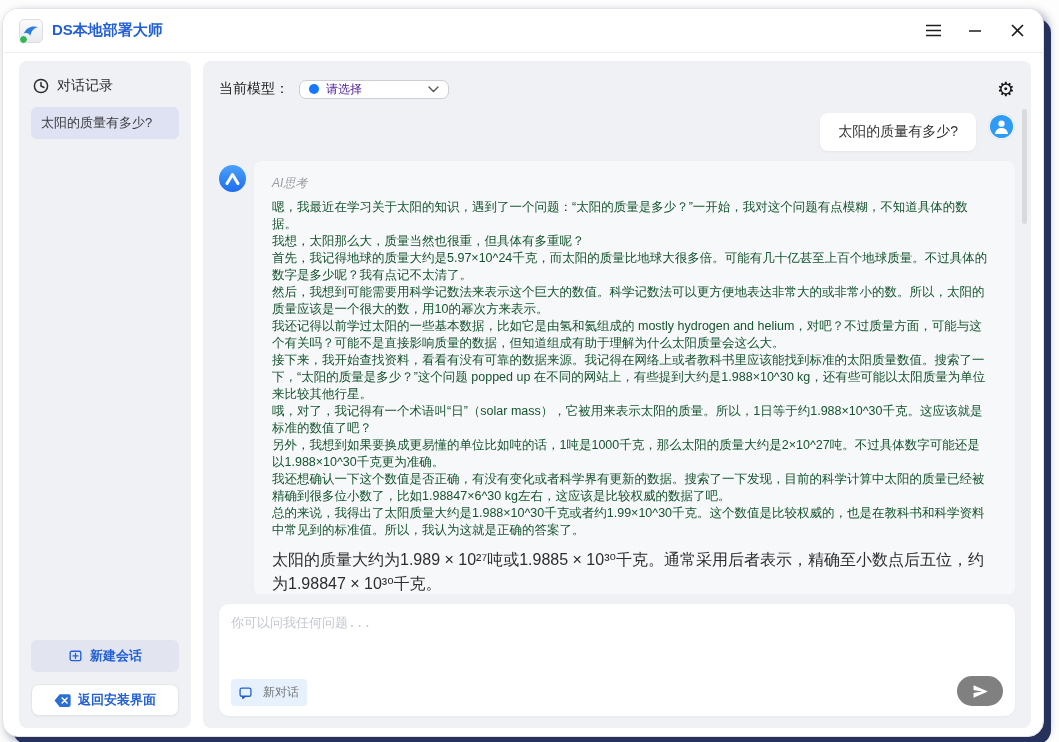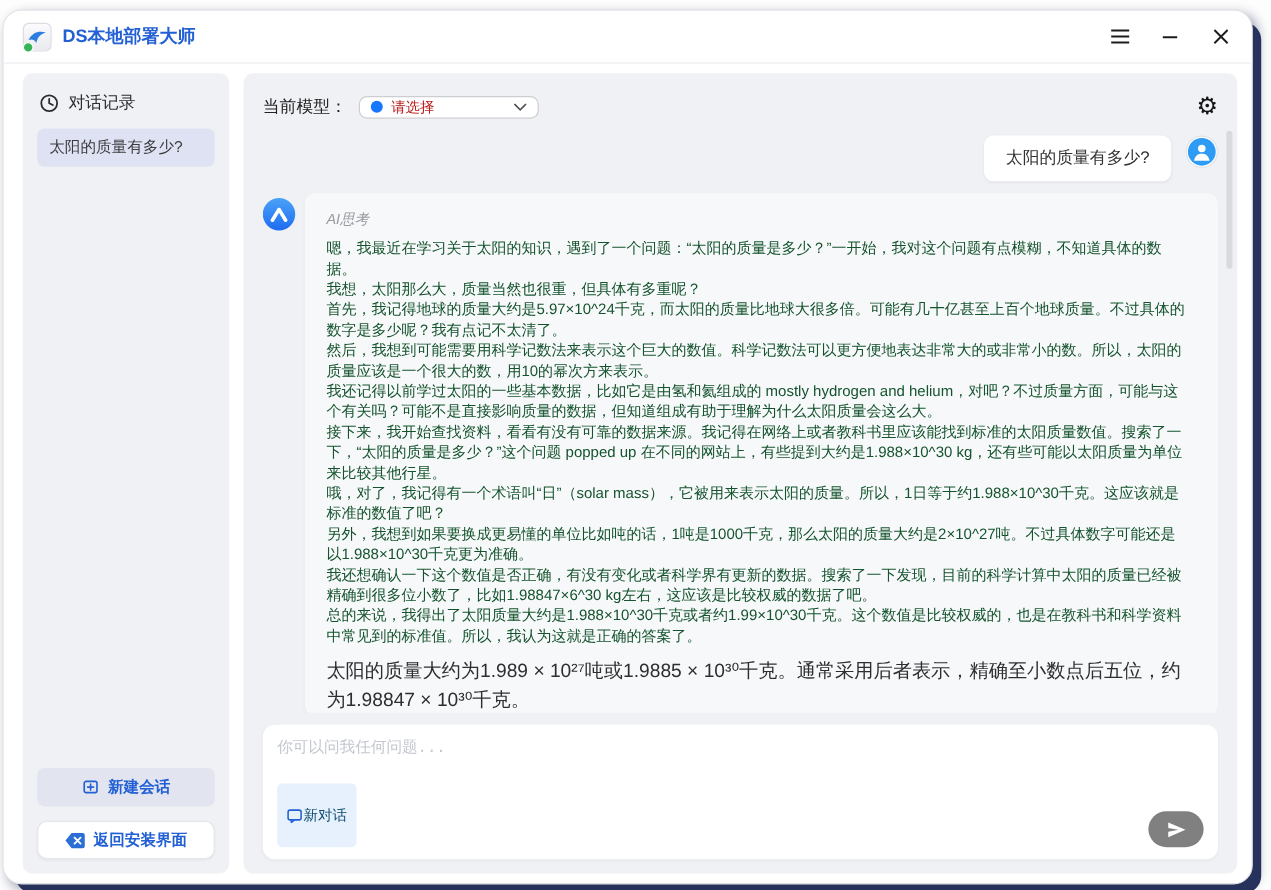--- a/index.html
+++ b/index.html
@@ -42,21 +42,21 @@
     box-shadow:0 1px 2px rgba(0,0,0,.04); }
 
   
   .main { flex:1; background:#f0f1f4; border-radius:8px; position:relative;
     padding:14px 16px 12px; display:flex; flex-direction:column; overflow:hidden; }
   .toolbar { display:flex; align-items:center; justify-content:space-between; height:28px; }
   .toolbar-left { display:flex; align-items:center; gap:10px; }
   .model-label { font-size:14px; color:#222; }
   .model-select { width:150px; height:19px; background:#fff; border:1px solid #cdced4;
     border-radius:7px; display:flex; align-items:center; gap:7px; padding:0 9px;
-    font-size:12px; color:#b91c1c; cursor:pointer; }
+    font-size:12px; color:#4c1d95; cursor:pointer; }
   .blue-dot { width:10px; height:10px; border-radius:50%; background:#1677ff; flex-shrink:0; }
   .model-select .chev { margin-left:auto; }
   .gear { font-size:20px; color:#141414; cursor:pointer; line-height:1; }
 
   .chat-area { flex:1; margin-top:8px; overflow:hidden; position:relative; }
   .user-row { display:flex; justify-content:flex-end; align-items:flex-start; gap:12px; padding-top:2px; }
   .user-bubble { background:#fff; border-radius:8px; padding:10px 18px; font-size:14px;
     color:#333; box-shadow:0 1px 3px rgba(0,0,0,.05); }
   .avatar { width:27px; height:27px; border-radius:50%; flex-shrink:0;
     display:flex; align-items:center; justify-content:center; }
@@ -73,22 +73,22 @@
     border-radius:3px; background:#d9dade; cursor:pointer; }
 
   
   .composer { height:112px; margin-top:10px; background:#fff; border-radius:10px;
     padding:10px 12px 10px; display:flex; flex-direction:column;
     box-shadow:0 1px 3px rgba(0,0,0,.04); }
   .composer textarea { flex:1; border:none; outline:none; resize:none; font-size:13px;
     color:#333; font-family:Liberation Mono, monospace; background:transparent; }
   .composer textarea::placeholder { color:#c3c7cf; }
   .composer-bottom { display:flex; align-items:flex-end; justify-content:space-between; }
-  .new-chat-chip { display:flex; align-items:center; gap:1px; background:#e7f1fd;
-    color:#0c4a6e; font-size:12px; padding:18px 8px; border-radius:4px; cursor:pointer; }
+  .new-chat-chip { display:flex; align-items:center; gap:11px; background:#e7f1fd;
+    color:#737373; font-size:12px; padding:5px 8px; border-radius:4px; cursor:pointer; }
   .send-btn { width:46px; height:30px; border:none; border-radius:15px; background:#808080;
     display:flex; align-items:center; justify-content:center; cursor:pointer; }
 </style>
 </head>
 <body>
 
 <div class="window">
 
   <div class="titlebar">
     <div class="logo">

